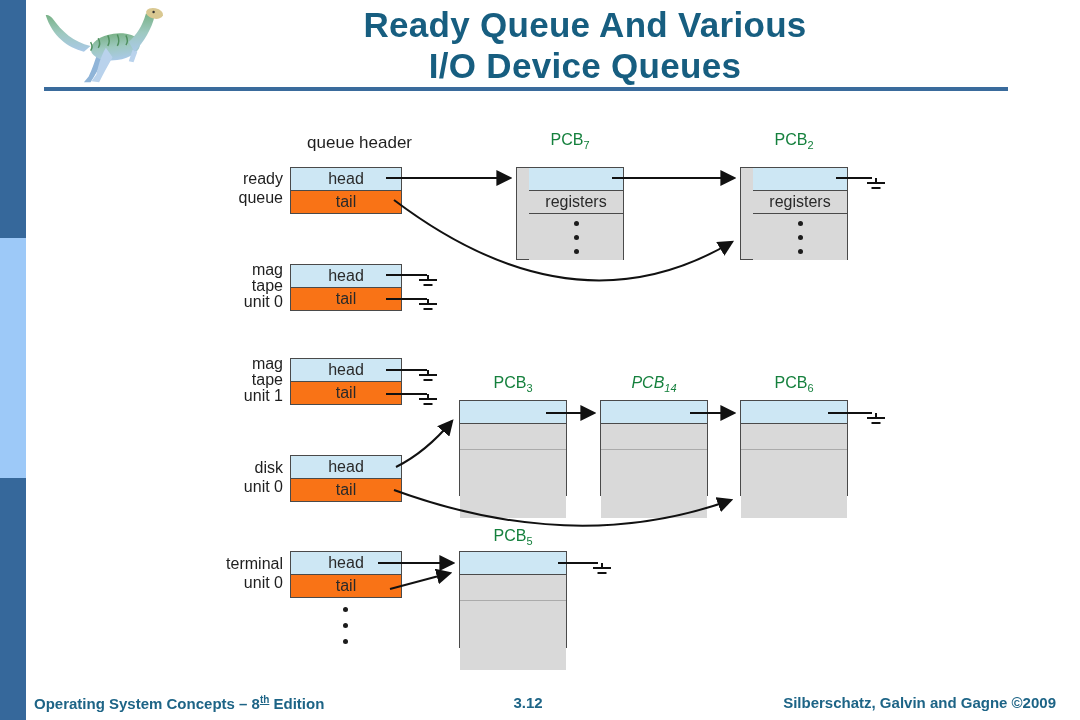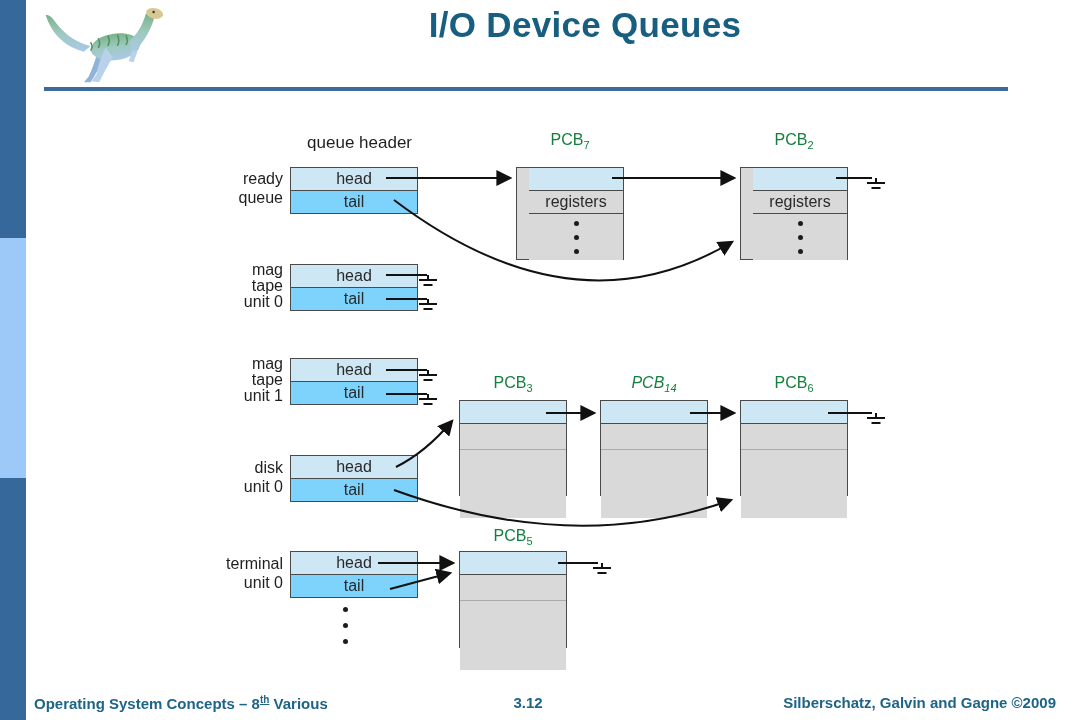--- a/index.html
+++ b/index.html
@@ -21,26 +21,26 @@
     font-weight:bold; font-size:35px; line-height:41px; color:#175E80; letter-spacing:.3px;
   }
   .rule { position:absolute; left:44px; top:87px; width:964px; height:4px; background:#3A6B9C; }
 
   
   .diagram { position:absolute; inset:0; }
   .qlabel { position:absolute; right:797px; text-align:right; font-size:16px; line-height:19px; color:#1f1f1f; }
   .qlabel.tight { line-height:16px; }
   .qheader { position:absolute; left:282px; width:130px; top:133px; text-align:right; font-size:17px; color:#1f1f1f; }
 
-  .qbox { position:absolute; left:290px; width:128px; height:47px;
+  .qbox { position:absolute; left:290px; width:112px; height:47px;
           border:1.5px solid #4a4a4a; box-sizing:border-box; background:#fff; }
   .qbox .row { height:22px; display:flex; align-items:center; justify-content:center;
                font-size:16px; color:#2a2a2a; }
   .qbox .rhead { background:#CDE7F4; border-bottom:1.5px solid #4a4a4a; }
-  .qbox .rtail { background:#7dd3fc; }
+  .qbox .rtail { background:#f97316; }
 
   .pcb-label { position:absolute; width:90px; text-align:center; font-size:16px; color:#15803d; }
   .pcb-label sub { font-size:11px; }
 
   .pcbbox { position:absolute; width:108px; border:1.5px solid #4a4a4a; box-sizing:border-box; background:#D9D9D9; }
   .pcbbox .top { height:22px; background:#CDE7F4; border-bottom:1.5px solid #4a4a4a; }
   .pcbbox.a { height:93px;padding-left:12px; }
   .pcbbox.a .reg { height:22px; background:#D9D9D9; border-bottom:1.5px solid #4a4a4a;
                    display:flex; align-items:center; justify-content:center; font-size:16px; color:#2a2a2a; }
   .pcbbox.a .dots { position:relative; height:46px; background:#D9D9D9; }
@@ -88,20 +88,21 @@
     <ellipse cx="78" cy="47" rx="26" ry="14" fill="url(#dinoG)" transform="rotate(-8 78 47)"></ellipse>
     <path d="M68,48 C62,58 60,68 58,76 L53,83 L61,84 C65,76 70,67 75,58 Z" fill="#b9d2ec"></path>
     <path d="M96,50 L92,62 L97,63 L101,52 Z" fill="#b9d2ec"></path>
     <path d="M92,42 C100,34 106,26 110,12 L119,15 C116,28 108,42 98,52 Z" fill="url(#dinoG)"></path>
     <ellipse cx="119" cy="12" rx="9" ry="5.5" transform="rotate(12 119 12)" fill="#d9c891"></ellipse>
     <circle cx="118" cy="10.5" r="1.3" fill="#333"></circle>
     <path d="M52,42 q3,5 0,9 M60,38 q3,6 0,10 M70,35 q3,6 0,11 M80,34 q3,7 0,12 M89,35 q3,6 0,10" stroke="#4e8f5e" stroke-width="1.5" fill="none"></path>
   </svg>
 
   <div class="title">
+    <div>Ready Queue And Various</div>
     <div>I/O Device Queues</div>
   </div>
   <div class="rule"></div>
 
   <div class="diagram">
 
     <div class="qheader">queue header</div>
 
     <div class="qlabel" style="top:169px;">
       <div>ready</div>
@@ -262,18 +263,18 @@
       <path class="nline" d="M836,178 L872,178"></path>
       <use href="#gnd" xlink:href="#gnd" x="876" y="178"></use>
       <path class="nline" d="M828,413 L872,413"></path>
       <use href="#gnd" xlink:href="#gnd" x="876" y="413"></use>
       <path class="nline" d="M558,563 L598,563"></path>
       <use href="#gnd" xlink:href="#gnd" x="602" y="563"></use>
     </svg>
   </div>
 
   <div class="footer f-left">
-    <span>Operating System Concepts – 8</span><sup>th</sup><span> Various</span>
+    <span>Operating System Concepts – 8</span><sup>th</sup><span> Edition</span>
   </div>
   <div class="footer f-center">3.12</div>
   <div class="footer f-right">Silberschatz, Galvin and Gagne ©2009</div>
 
 </div>
 
 </body></html>

